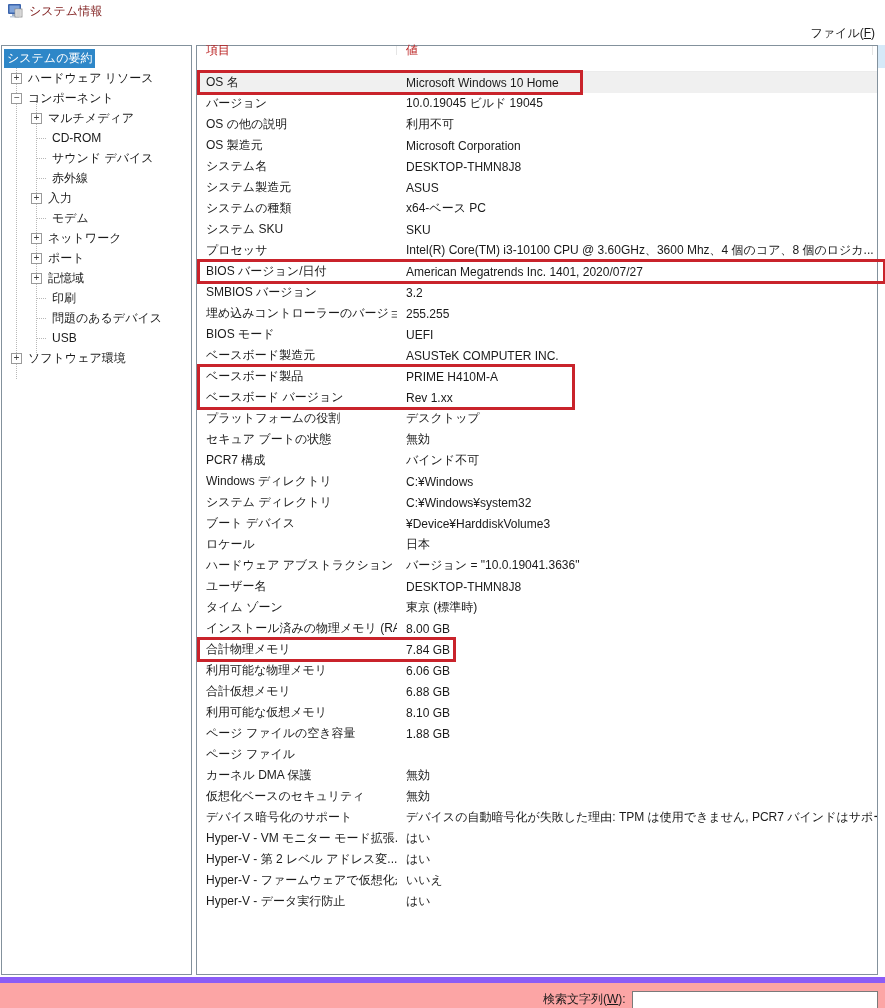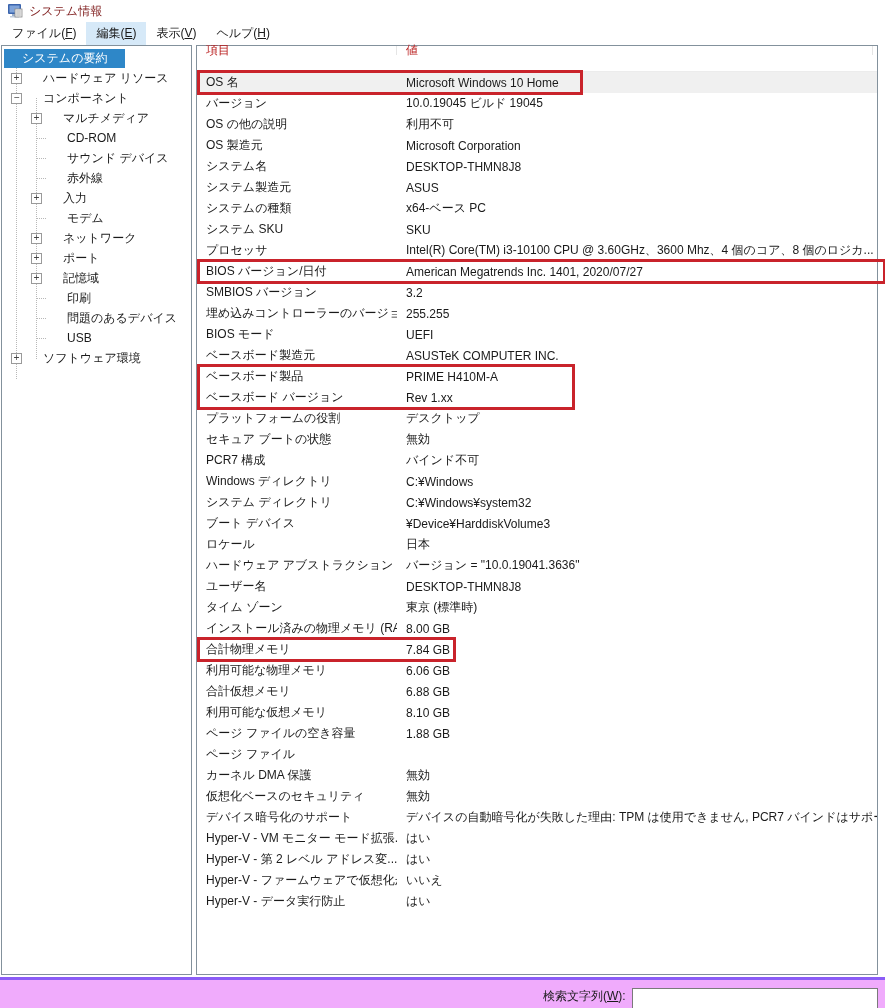--- a/index.html
+++ b/index.html
@@ -10,37 +10,37 @@
     font-family:"Liberation Sans","DejaVu Sans",sans-serif;
     font-size:12px;
   }
   u { text-decoration:underline; }
 
   
   .titlebar { height:22px; display:flex; align-items:center; gap:6px; padding-left:7px; background:#fff; }
   .titlebar .app-title { font-size:12px; color:#7f1d1d; }
 
   
-  .menubar { height:23px; display:flex; align-items:flex-end; padding-left:2px; background:#fff; }
+  .menubar { height:23px; display:flex; align-items:flex-end; padding-left:2px; background:#fff;flex-direction:column; }
   .menu-item { padding:3px 10px; cursor:default; white-space:nowrap; }
   .menu-item.hl { background:#d6e9f8; }
 
   
   .tree-pane {
     position:absolute; left:1px; top:45px; width:191px; height:930px;
     border:1px solid #83919c; background:#fff; overflow:hidden;
   }
   .tree-inner { position:relative; padding-top:2px; }
   .tree-row { height:20px; display:flex; align-items:center; white-space:nowrap; position:relative; z-index:1; }
   .exp {
     width:11px; height:11px; flex:none; border:1px solid #9a9a9a; background:#fff;
     font-size:10px; line-height:9px; text-align:center; color:#444;
     font-family:"Liberation Mono","DejaVu Sans Mono",monospace;
   }
-  .tree-label { padding:1px 18px; margin-left:3px; }
+  .tree-label { padding:1px 3px; margin-left:3px; }
   .tree-label.sel { background:#2e87c8; color:#fff; }
   .stub { display:inline-block; width:10px; border-top:1px dotted #b8b8b8; height:0; flex:none; }
   .guide { position:absolute; width:0; border-left:1px dotted #b8b8b8; z-index:0; }
 
   .table-pane {
     position:absolute; left:196px; top:45px; width:682px; height:930px;
     border:1px solid #83919c; background:#fff;
   }
   .lv-header { height:26px; position:relative; border-bottom:1px solid #ececec; }
   .col-h { position:absolute; top:0; bottom:16px; display:flex; align-items:center; padding-left:9px; color:#b91c1c; }
@@ -49,21 +49,21 @@
   .rows { position:relative; }
   .lv-row { height:21px; display:flex; align-items:center; }
   .lv-row.selected { background:#f0f0f0; }
   .cell-item  { width:200px; flex:none; padding-left:9px; white-space:nowrap; overflow:hidden; }
   .cell-value { flex:1; padding-left:9px; white-space:nowrap; overflow:hidden; }
   .redbox { position:absolute; border:3px solid #c9232b; pointer-events:none; z-index:5; }
 
   
   .searchbar {
     position:absolute; left:0; top:977px; width:885px; height:31px;
-    background:#f0abfc; border-top:3px solid #8b5cf6;
+    background:#fca5a5; border-top:6px solid #8b5cf6;
   }
   .search-label { position:absolute; left:543px; top:8px; white-space:nowrap; }
   .search-input {
     position:absolute; left:632px; top:8px; width:246px; height:26px;
     border:1px solid #7a7a7a; background:#fff; font:inherit; padding:2px 4px; outline:none;
   }
 </style>
 </head>
 <body>
 

